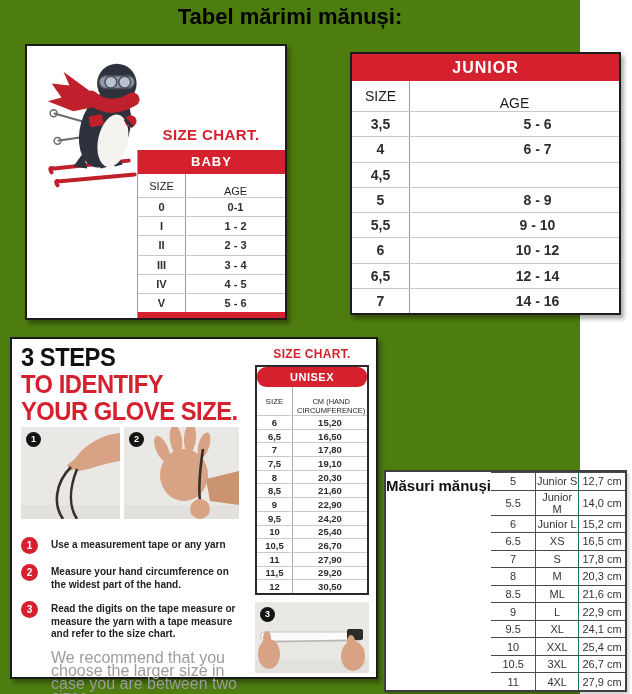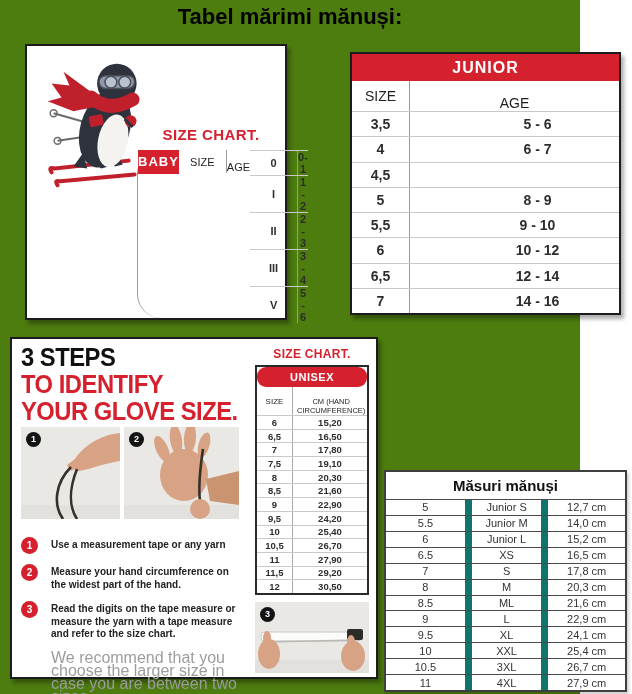--- a/index.html
+++ b/index.html
@@ -21,21 +21,21 @@
   .trow{display:flex;flex:1;border-top:1px solid var(--row-line);align-items:center;
         font-weight:700;color:#2d2d2d;}
   .tcell{flex:1;text-align:center;}
 
   
   .panel-baby{left:25px;top:44px;width:262px;height:276px;}
   .penguin{position:absolute;left:2px;top:4px;width:150px;height:158px;}
   .baby-sizechart-label{position:absolute;left:110px;top:80px;width:148px;text-align:center;
         color:var(--red);font-weight:700;font-size:15px;letter-spacing:.4px;}
   .baby-table{position:absolute;left:110px;top:104px;right:0;bottom:0;
-        display:flex;border-left:1px solid var(--col-line);background:#fff;border-radius:24px;}
+        display:flex;flex-direction:column;border-left:1px solid var(--col-line);background:#fff;}
   .baby-table .redbar{height:24px;line-height:24px;font-size:13px;}
   .baby-table .thead{height:23px;font-size:11px;}
   .baby-table .tcell:first-child{flex:0 0 48px;border-right:1px solid var(--col-line);align-self:stretch;
         display:flex;align-items:center;justify-content:center;}
   .baby-table .trow{font-size:11px;}
   .baby-foot{height:6px;background:var(--red);flex:0 0 auto;}
 
   
   .panel-junior{left:350px;top:52px;width:271px;height:263px;display:flex;flex-direction:column;}
   .panel-junior .redbar{height:27px;line-height:27px;font-size:16px;}
@@ -68,24 +68,24 @@
         border:2px solid #2a2a2a;display:flex;flex-direction:column;background:#fff;}
   .unisex-table .redbar{height:20px;line-height:20px;font-size:11px;letter-spacing:.5px;border-radius:9px;}
   .unisex-table .thead{height:28px;font-size:8px;}
   .unisex-table .tcell:first-child{flex:0 0 36px;border-right:1px solid #ababab;align-self:stretch;
         display:flex;align-items:center;justify-content:center;}
   .unisex-table .thead .tcell:last-child{font-size:7.5px;line-height:8.5px;padding:0 4px;}
   .unisex-table .trow{font-size:9.5px;}
 
   
   .masuri{position:absolute;left:384px;top:470px;width:243px;height:222px;background:#fff;
-        border:2px solid #3f3f3f;display:flex;flex-direction:column;box-shadow:2px 3px 3px rgba(0,0,0,.18);}
+        border:2px solid #3f3f3f;display:flex;flex-direction:row;box-shadow:2px 3px 3px rgba(0,0,0,.18);}
   .masuri-title{height:27px;line-height:27px;text-align:center;font-weight:700;font-size:15px;color:#111;flex:0 0 auto;}
   .masuri .trow{border-top:1px solid #4a4a4a;font-weight:400;color:#333;font-size:11px;}
-  .masuri .tcell{border-left:7px solid #0f766e;align-self:stretch;display:flex;align-items:center;justify-content:center;}
+  .masuri .tcell{border-left:1px solid #0f766e;align-self:stretch;display:flex;align-items:center;justify-content:center;}
   .masuri .tcell:first-child{border-left:none;flex:0 0 33%;}
   .masuri .tcell:nth-child(2){flex:0 0 32%;}
   .masuri .tcell:nth-child(3){flex:1;}
 </style>
 </head>
 <body>
 
 <div class="page">
 
   <div class="title">Tabel mărimi mănuși:</div>
@@ -143,20 +143,24 @@
             <div class="tcell">I</div>
             <div class="tcell">1 - 2</div>
           </div>
           <div class="trow">
             <div class="tcell">II</div>
             <div class="tcell">2 - 3</div>
           </div>
           <div class="trow">
             <div class="tcell">III</div>
             <div class="tcell">3 - 4</div>
+          </div>
+          <div class="trow">
+            <div class="tcell">IV</div>
+            <div class="tcell">4 - 5</div>
           </div>
           <div class="trow">
             <div class="tcell">V</div>
             <div class="tcell">5 - 6</div>
           </div>
         </div>
       <div class="baby-foot"></div>
     </div>
   </div>
 

